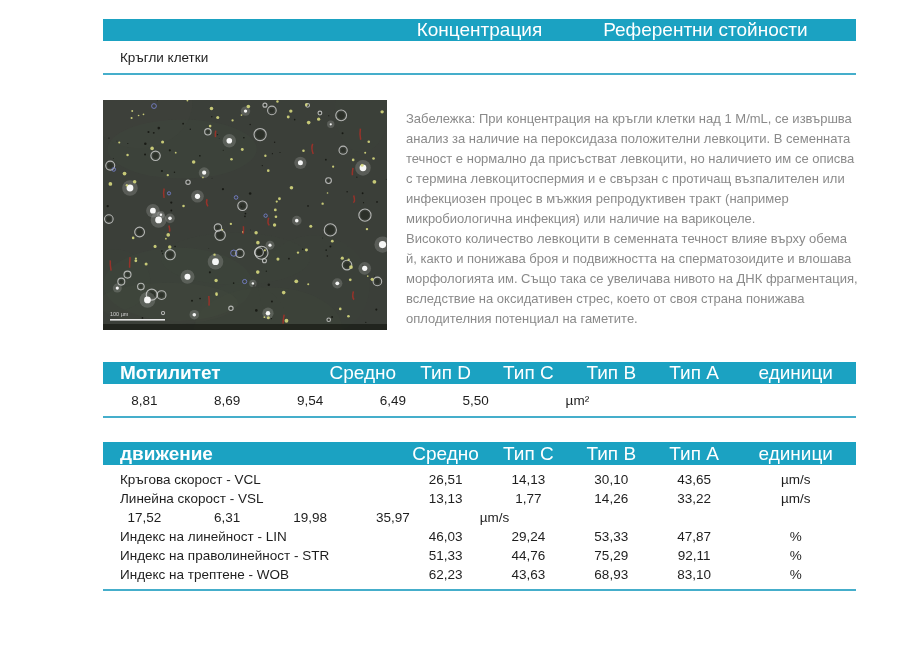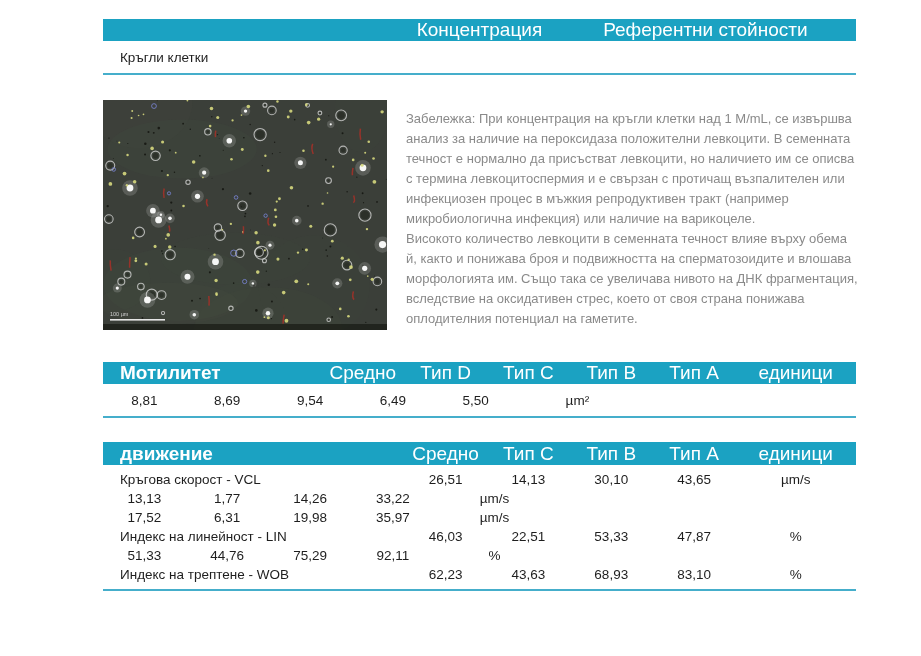--- a/index.html
+++ b/index.html
@@ -425,45 +425,47 @@
       <div class="trow">
         <div class="cell cl lbl">Кръгова скорост - VCL</div>
         <div class="cell cv ctr">26,51</div>
         <div class="cell cv ctr">14,13</div>
         <div class="cell cv ctr">30,10</div>
         <div class="cell cv ctr">43,65</div>
         <div class="cell cu ctr">µm/s</div>
       </div>
 
       <div class="trow">
+        <div class="cell cl lbl">Линейна скорост - VSL</div>
         <div class="cell cv ctr">13,13</div>
         <div class="cell cv ctr">1,77</div>
         <div class="cell cv ctr">14,26</div>
         <div class="cell cv ctr">33,22</div>
         <div class="cell cu ctr">µm/s</div>
       </div>
 
       <div class="trow">
         <div class="cell cv ctr">17,52</div>
         <div class="cell cv ctr">6,31</div>
         <div class="cell cv ctr">19,98</div>
         <div class="cell cv ctr">35,97</div>
         <div class="cell cu ctr">µm/s</div>
       </div>
 
       <div class="trow">
         <div class="cell cl lbl">Индекс на линейност - LIN</div>
         <div class="cell cv ctr">46,03</div>
-        <div class="cell cv ctr">22,51</div>
+        <div class="cell cv ctr">29,24</div>
         <div class="cell cv ctr">53,33</div>
         <div class="cell cv ctr">47,87</div>
         <div class="cell cu ctr">%</div>
       </div>
 
       <div class="trow">
+        <div class="cell cl lbl">Индекс на праволинейност - STR</div>
         <div class="cell cv ctr">51,33</div>
         <div class="cell cv ctr">44,76</div>
         <div class="cell cv ctr">75,29</div>
         <div class="cell cv ctr">92,11</div>
         <div class="cell cu ctr">%</div>
       </div>
 
       <div class="trow">
         <div class="cell cl lbl">Индекс на трептене - WOB</div>
         <div class="cell cv ctr">62,23</div>

